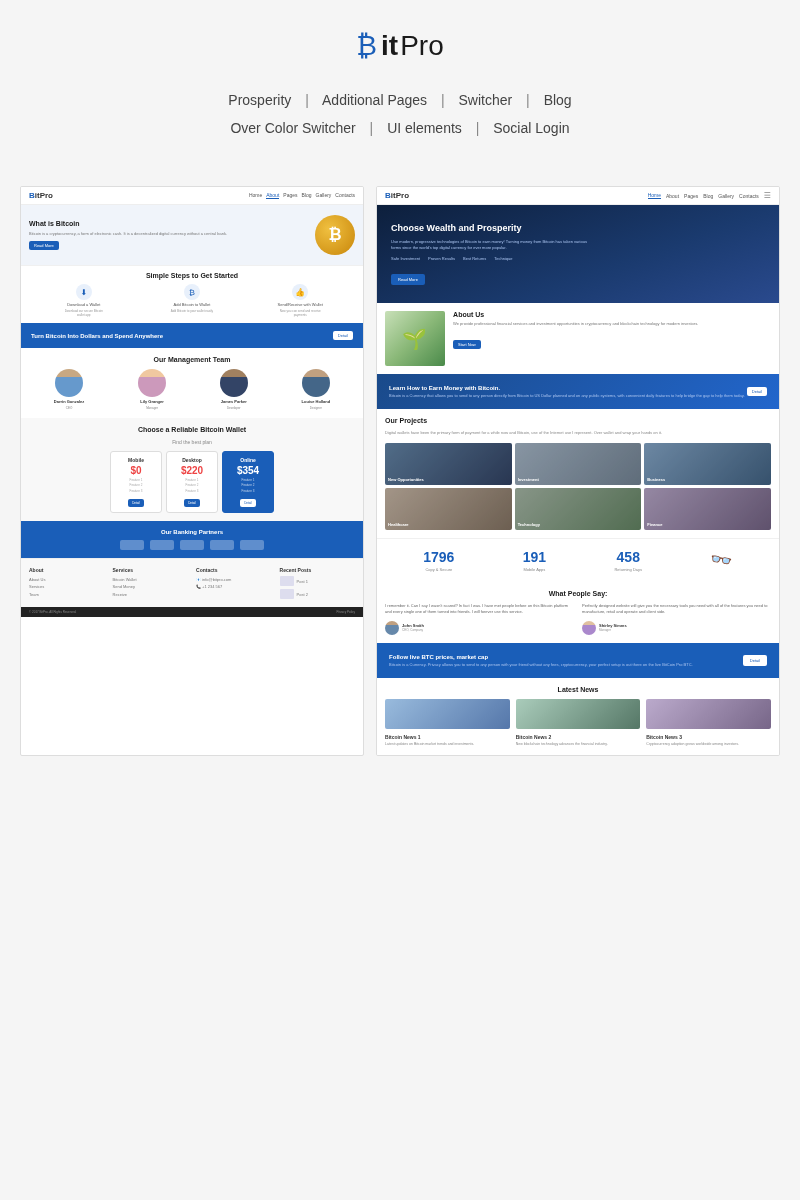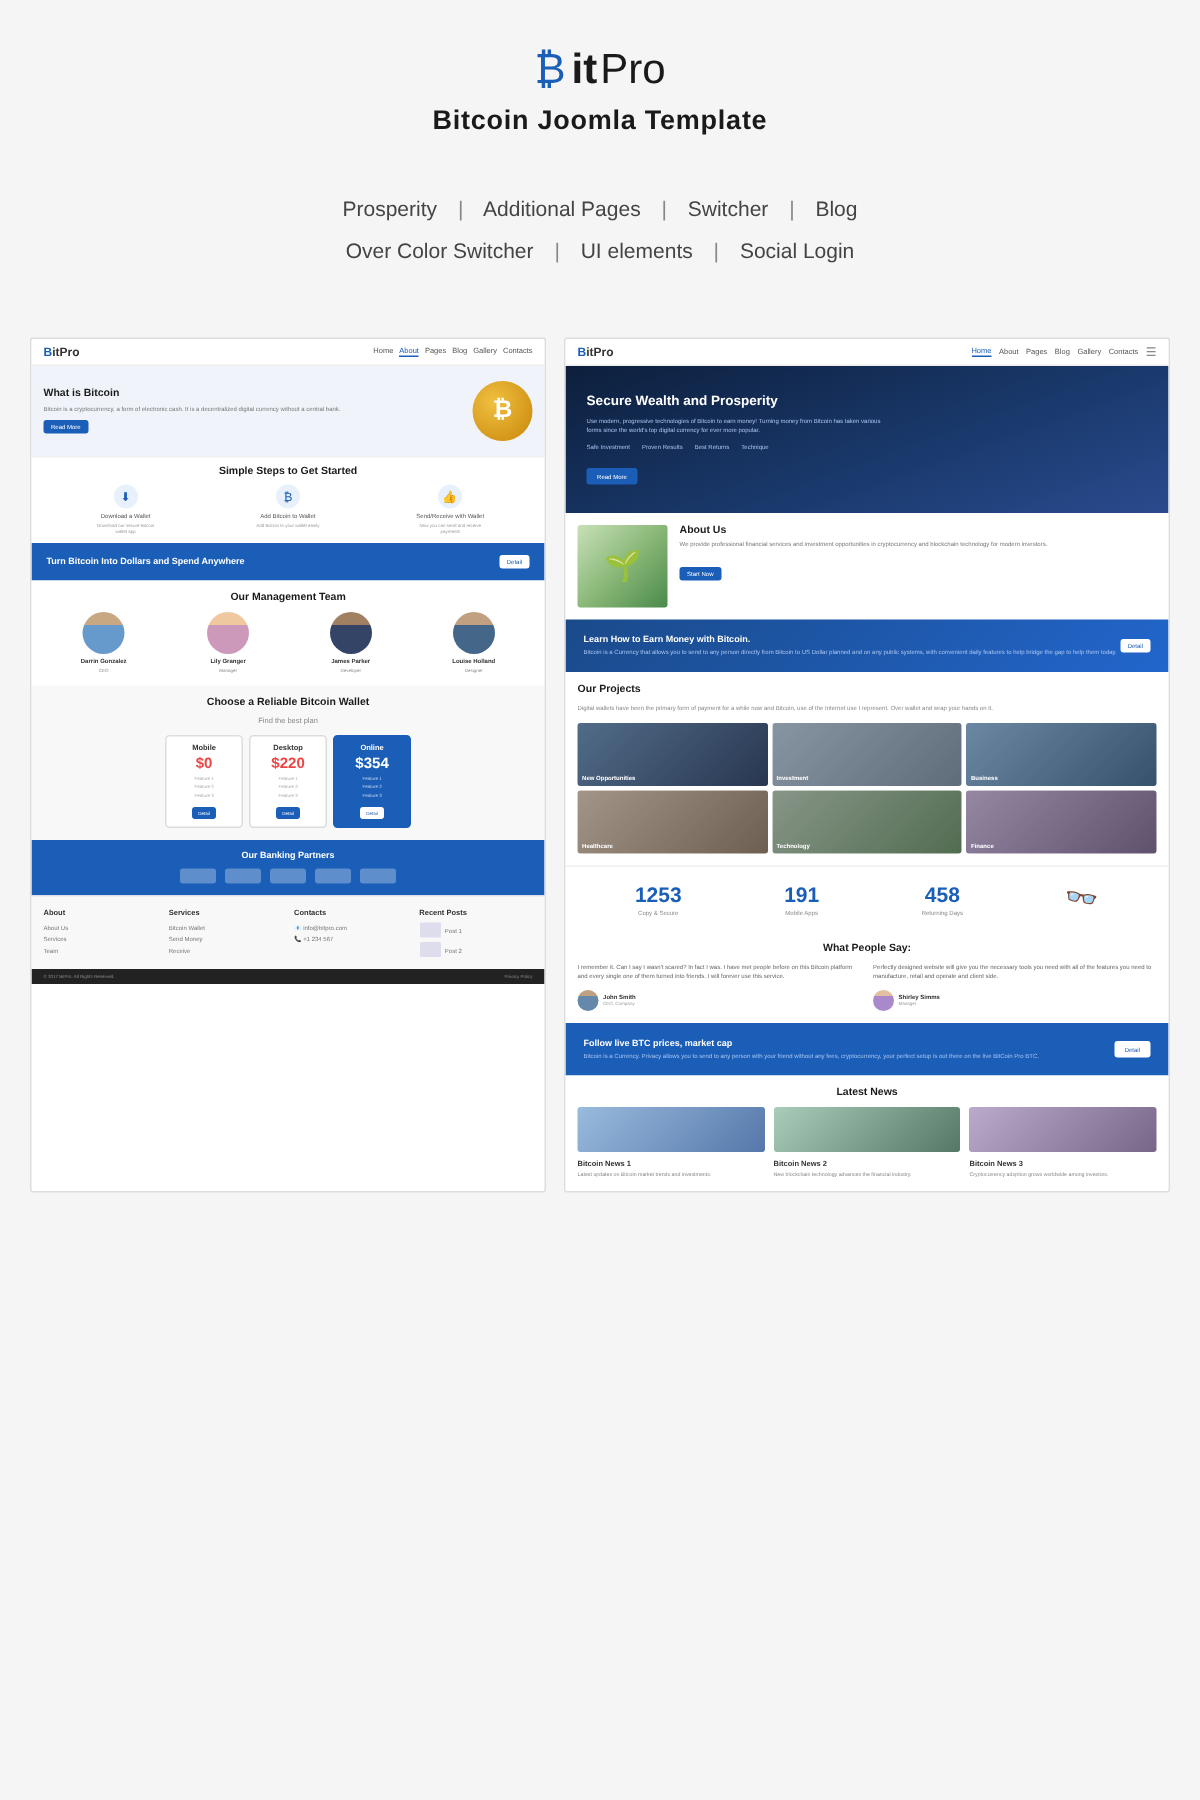--- a/index.html
+++ b/index.html
@@ -795,21 +795,20 @@
 </head>
 <body>
 
 <div style="display:flex;flex-direction:column;align-items:center;margin-bottom:20px;">
   <div class="logo-area">
     <div class="logo-row">
       <span class="bitcoin-symbol">₿</span>
       <span class="logo-it">it</span>
       <span class="logo-pro">Pro</span>
     </div>
-    <div class="tagline">Bitcoin Joomla Template</div>
   </div>
 
   <div class="features-row">
     <span>Prosperity</span>
     <span class="sep">|</span>
     <span>Additional Pages</span>
     <span class="sep">|</span>
     <span>Switcher</span>
     <span class="sep">|</span>
     <span>Blog</span>
@@ -1000,21 +999,21 @@
         <span class="rp-nav-link">Pages</span>
         <span class="rp-nav-link">Blog</span>
         <span class="rp-nav-link">Gallery</span>
         <span class="rp-nav-link">Contacts</span>
         <span style="font-size:8px;color:#888;">☰</span>
       </div>
     </div>
 
     <div class="rp-hero">
       <div class="rp-hero-content">
-        <div class="rp-hero-title">Secure Wealth and Prosperity</div>
+        <div class="rp-hero-title">Choose Wealth and Prosperity</div>
         <div class="rp-hero-text">Use modern, progressive technologies of Bitcoin to earn money! Turning money from Bitcoin has taken various forms since the world's top digital currency for ever more popular.</div>
         <div class="rp-hero-stats">
           <span class="rp-stat">Safe Investment</span>
           <span class="rp-stat">Proven Results</span>
           <span class="rp-stat">Best Returns</span>
           <span class="rp-stat">Technique</span>
         </div>
         <span class="rp-hero-btn">Read More</span>
       </div>
     </div>
@@ -1072,21 +1071,21 @@
         <div class="rp-proj-item rp-proj-6">
           <div class="rp-proj-overlay">
             <span class="rp-proj-label">Finance</span>
           </div>
         </div>
       </div>
     </div>
 
     <div class="rp-stats-bar">
       <div class="rp-stat-item">
-        <span class="rp-stat-number">1253</span>
+        <span class="rp-stat-number">1796</span>
         <span class="rp-stat-label">Copy &amp; Secure</span>
       </div>
       <div class="rp-stat-item">
         <span class="rp-stat-number">191</span>
         <span class="rp-stat-label">Mobile Apps</span>
       </div>
       <div class="rp-stat-item">
         <span class="rp-stat-number">458</span>
         <span class="rp-stat-label">Returning Days</span>
       </div>

